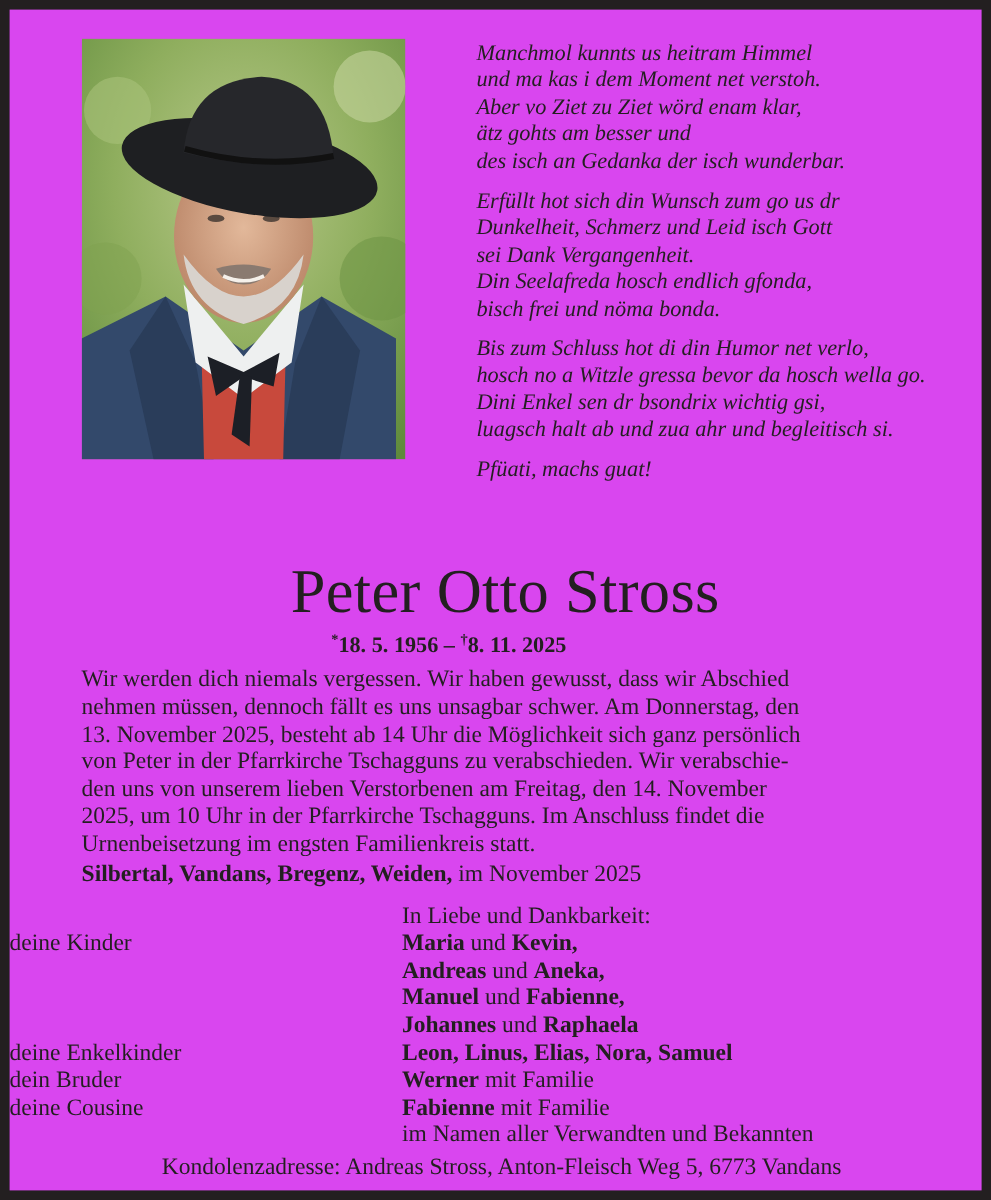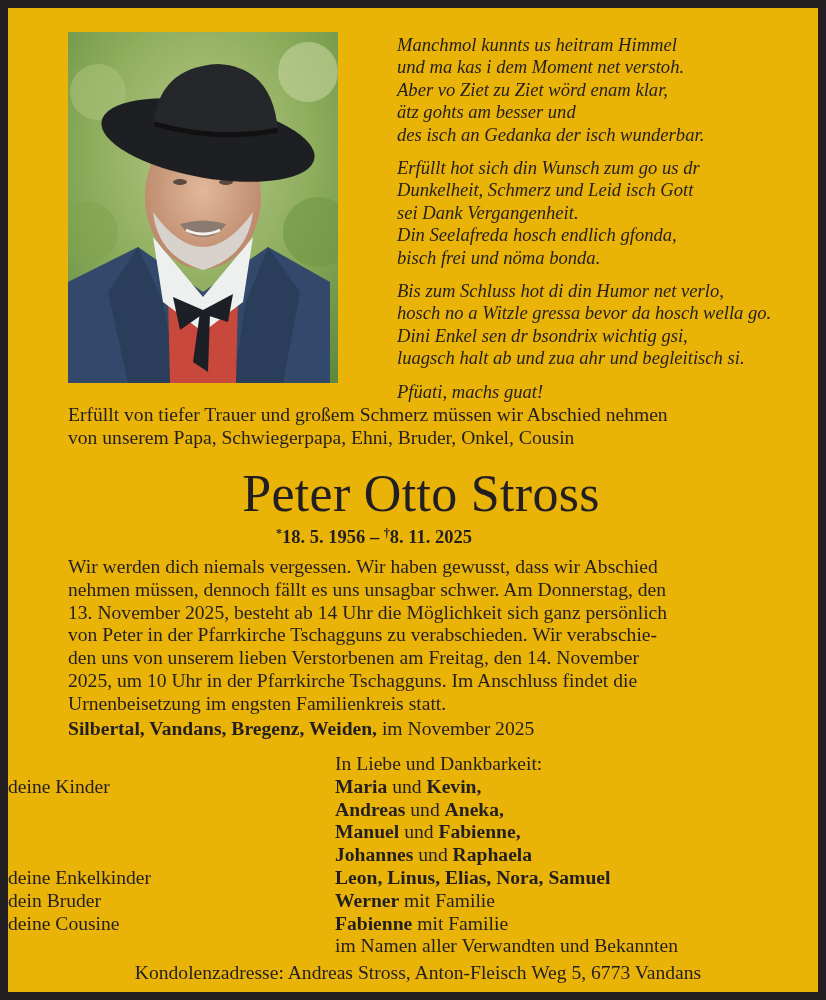--- a/index.html
+++ b/index.html
@@ -3,21 +3,21 @@
   <meta charset="utf-8">
   <style>
     html, body { margin: 0; padding: 0; }
     body {
       width: 826px; height: 1000px; background: #231f20;
       font-family: "DejaVu Serif", "Liberation Serif", serif;
       color: #231f20; overflow: hidden;
     }
     .frame {
       position: absolute; left: 8px; top: 8px; width: 810px; height: 984px;
-      background: #eab308;
+      background: #d946ef;
     }
     .photo {
       position: absolute; left: 60px; top: 24px; width: 270px; height: 351px;
       overflow: hidden;
     }
     .photo svg { display: block; width: 100%; height: 100%; }
     .poem {
       position: absolute; left: 389px; top: 26px; width: 410px;
       font-family: "Liberation Serif", serif; font-style: italic;
       font-size: 18.6px; line-height: 22.4px; color: #231f20;
@@ -137,24 +137,20 @@
       <div>Bis zum Schluss hot di din Humor net verlo,</div>
       <div>hosch no a Witzle gressa bevor da hosch wella go.</div>
       <div>Dini Enkel sen dr bsondrix wichtig gsi,</div>
       <div>luagsch halt ab und zua ahr und begleitisch si.</div>
     </div>
     <div class="stanza">
       <div>Pfüati, machs guat!</div>
     </div>
   </div>
 
-  <div class="intro">
-    <div>Erfüllt von tiefer Trauer und großem Schmerz müssen wir Abschied nehmen</div>
-    <div>von unserem Papa, Schwiegerpapa, Ehni, Bruder, Onkel, Cousin</div>
-  </div>
 
   <div class="name">Peter Otto Stross</div>
 
   <div class="dates">
     <sup>*</sup><span>18. 5. 1956</span><span> – </span><sup>†</sup><span>8. 11. 2025</span>
   </div>
 
   <div class="body-text">
     <div>Wir werden dich niemals vergessen. Wir haben gewusst, dass wir Abschied</div>
     <div>nehmen müssen, dennoch fällt es uns unsagbar schwer. Am Donnerstag, den</div>

